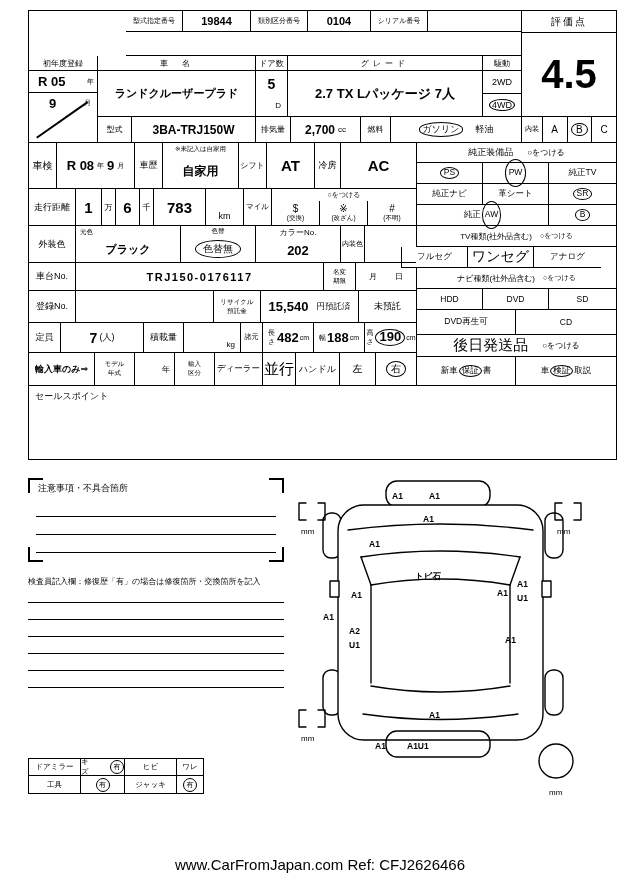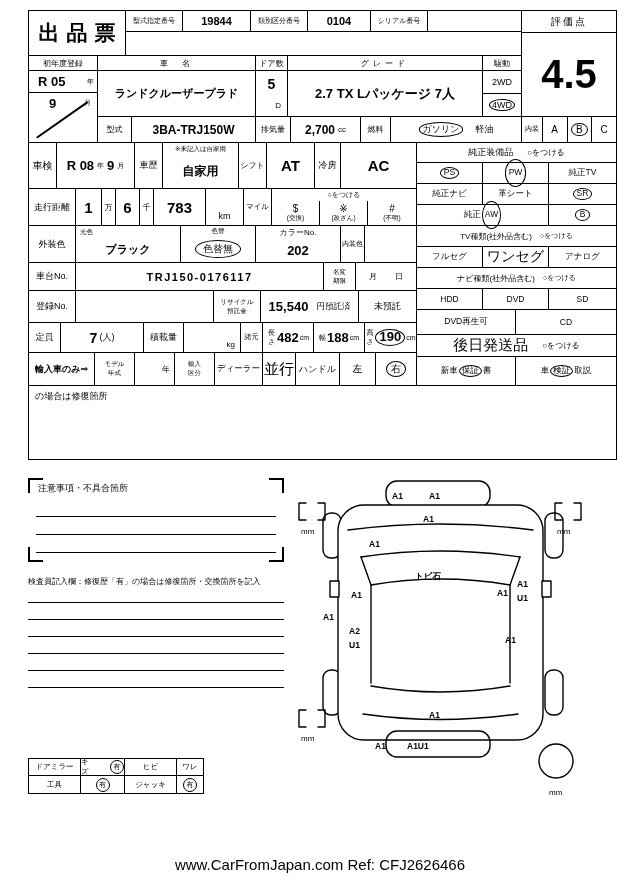--- a/index.html
+++ b/index.html
@@ -24,21 +24,20 @@
   .corner.bl2{left:0;bottom:0;border-left:2px solid #000;border-bottom:2px solid #000}
   .corner.br2{right:0;bottom:0;border-right:2px solid #000;border-bottom:2px solid #000}
   .mark{display:inline-flex;align-items:center;justify-content:center;width:12px;height:12px;
         border:1px solid #000;border-radius:50%;font-size:7px;flex:none}
 </style>
 </head>
 <body>
 
 <div class="form">
 
-  <div class="a c br bb" style="left:0;top:0;width:97px;height:45px;font-size:21px;font-weight:700;letter-spacing:7px;padding-left:7px">出品票</div>
 
   <div class="row bb" style="left:97px;top:0;width:395px;height:21px">
     <div class="c br" style="width:57px;font-size:7px">型式指定番号</div>
     <div class="c br val" style="width:68px;font-size:11px">19844</div>
     <div class="c br" style="width:57px;font-size:7px">類別区分番号</div>
     <div class="c br val" style="width:63px;font-size:11px">0104</div>
     <div class="c br" style="width:57px;font-size:7px">シリアル番号</div>
     <div class="c" style="flex:1;font-size:11px"></div>
   </div>
   <div class="a bb" style="left:97px;top:21px;width:395px;height:24px"></div>
@@ -242,21 +241,21 @@
     <div class="c br" style="width:48px;font-size:8.5px">ディーラー</div>
     <div class="c br" style="width:33px;font-size:15px">並行</div>
     <div class="c br" style="width:44px;font-size:9px">ハンドル</div>
     <div class="c br" style="width:36px;font-size:10px">左</div>
     <div class="c" style="flex:1">
       <span class="ellipse" style="font-size:10px;padding:1px 4px">右</span>
     </div>
   </div>
 
   <div class="a" style="left:0;top:375px;width:587px;height:69px">
-    <div style="font-size:9px;padding:4px 0 0 6px">の場合は修復箇所</div>
+    <div style="font-size:9px;padding:4px 0 0 6px">セールスポイント</div>
   </div>
 
   <div class="a c bl bb" style="left:387px;top:132px;width:200px;height:20px;gap:14px">
     <span style="font-size:9px">純正装備品</span>
     <span style="font-size:8px">○をつける</span>
   </div>
   <div class="row bl bb" style="left:387px;top:152px;width:200px;height:21px">
     <div class="c br" style="width:66px">
       <span class="ellipse" style="font-size:8.5px;padding:0 3px">PS</span>
     </div>
@@ -278,21 +277,21 @@
       <span class="ellipse" style="font-size:8.5px;padding:8px 2px">AW</span>
     </div>
     <div class="c" style="flex:1">
       <span class="ellipse" style="font-size:8.5px;padding:0 4px">B</span>
     </div>
   </div>
   <div class="a c bl bb" style="left:387px;top:215px;width:200px;height:21px;gap:8px">
     <span style="font-size:8px">TV種類(社外品含む)</span>
     <span style="font-size:7px">○をつける</span>
   </div>
-  <div class="row bl bb" style="left:387px;top:236px;width:200px;height:21px">
+  <div class="row bl bb" style="left:372px;top:236px;width:200px;height:21px">
     <div class="c br" style="width:66px;font-size:8.5px">フルセグ</div>
     <div class="c br" style="width:66px;font-size:14px">ワンセグ</div>
     <div class="c" style="flex:1;font-size:8.5px">アナログ</div>
   </div>
   <div class="a c bl bb" style="left:387px;top:257px;width:200px;height:21px;gap:8px">
     <span style="font-size:8px">ナビ種類(社外品含む)</span>
     <span style="font-size:7px">○をつける</span>
   </div>
   <div class="row bl bb" style="left:387px;top:278px;width:200px;height:21px">
     <div class="c br" style="width:66px;font-size:8.5px">HDD</div>

